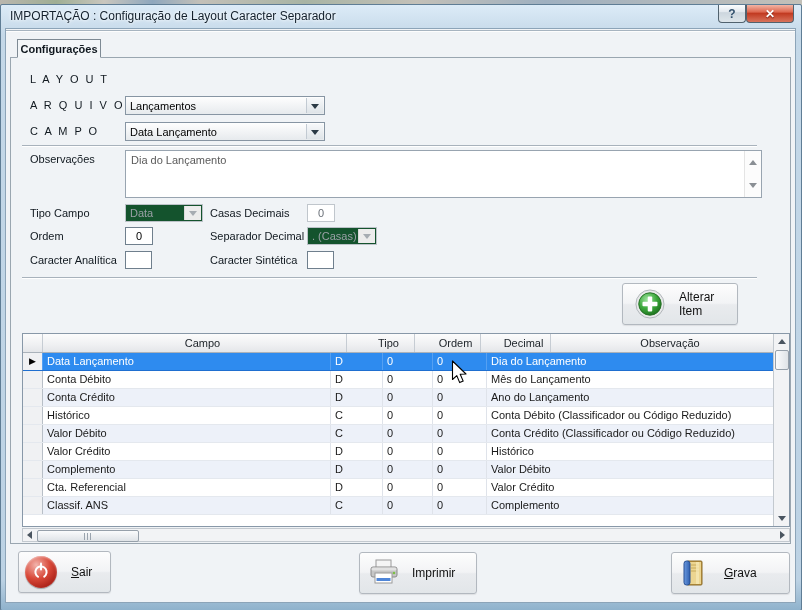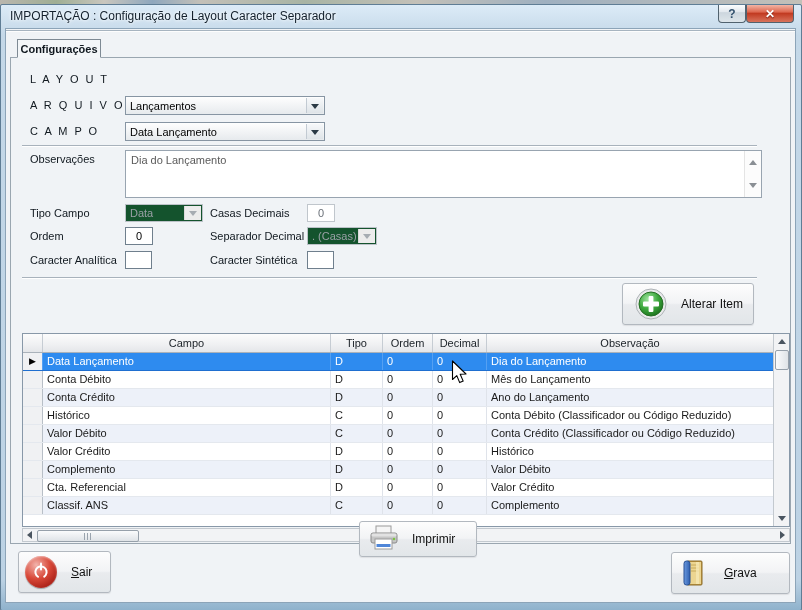--- a/index.html
+++ b/index.html
@@ -57,21 +57,21 @@
   
   .btn{position:absolute;border:1px solid #b2b8bf;border-radius:3px;box-sizing:border-box;
     background:linear-gradient(#fdfdfd,#f2f3f5 48%,#e9ebee 52%,#e2e6e9);
     display:flex;align-items:center;font-size:12px;color:#111;box-shadow:0 1px 1px rgba(0,0,0,.08);cursor:default;}
   .btn u{text-decoration:underline;}
   
   .grid{position:absolute;left:22px;top:333px;width:768px;height:194px;border:1px solid #8898a8;
     box-sizing:border-box;background:#fff;}
   .grid-content{position:absolute;left:0;top:0;right:16px;bottom:0;overflow:hidden;background:#fff;}
   .grid-header{display:flex;height:19px;box-sizing:border-box;
-    background:linear-gradient(#fcfcfc,#eff0f2 60%,#e4e6e9);border-bottom:1px solid #aab2ba;}
+    background:linear-gradient(#fcfcfc,#eff0f2 60%,#e4e6e9);border-bottom:1px solid #aab2ba;gap:16px;}
   .hcell{box-sizing:border-box;border-right:1px solid #c6ccd3;font-size:11px;color:#20262c;
     display:flex;align-items:center;justify-content:center;overflow:hidden;white-space:nowrap;}
   .grid-row{display:flex;height:18px;box-sizing:border-box;line-height:17px;font-size:11px;
     color:#1a1a1a;background:#fff;border-bottom:1px solid #e4e8ee;}
   .grid-row.alt{background:#edf1f9;}
   .grid-row.selected{background:#2e8bef;color:#fff;border-bottom-color:#1f6fd0;}
   .cell{box-sizing:border-box;border-right:1px solid #dfe3ea;padding-left:4px;
     white-space:nowrap;overflow:hidden;}
   .grid-row.selected .cell{border-right-color:#55a0f2;}
   .cell.marker{width:20px;padding:0;background:#f0f1f3;border-right:1px solid #b8bfc7;
@@ -167,21 +167,21 @@
     <span class="arrow"></span>
   </div>
 
   <span class="lbl" style="left:30px;top:254px;">Caracter Analítica</span>
   <input class="tbox" style="left: 125px; top: 251px; width: 27px;" value="">
   <span class="lbl" style="left:210px;top:254px;">Caracter Sintética</span>
   <input class="tbox" style="left: 307px; top: 251px; width: 27px;" value="">
 
   <div class="sep" style="top:277px;"></div>
 
-  <div class="btn" style="left:622px;top:283px;width:132px;height:42px;">
+  <div class="btn" style="left:622px;top:283px;width:116px;height:42px;">
     <svg width="32" height="32" style="margin-left:12px;" viewBox="0 0 32 32">
       <defs>
         <radialGradient id="gGreen" cx="38%" cy="30%" r="75%">
           <stop offset="0%" stop-color="#9fe49f"></stop>
             <stop offset="55%" stop-color="#3da83d"></stop>
             <stop offset="100%" stop-color="#1c701c"></stop>
         </radialGradient>
       </defs>
       <circle cx="16" cy="16" r="15" fill="#e9eaeb" stroke="#adb2b6"></circle>
       <circle cx="16" cy="16" r="12" fill="url(#gGreen)" stroke="#256e25"></circle>
@@ -292,21 +292,21 @@
   <div class="btn" style="left:18px;top:551px;width:93px;height:42px;">
     <span class="ico-power" style="margin-left:6px;">
       <svg width="20" height="20" viewBox="-10 -10 20 20">
         <circle r="5.6" fill="none" stroke="#fff" stroke-width="2" stroke-dasharray="28 8" transform="rotate(122)" stroke-linecap="round"></circle>
         <line x1="0" y1="-8.6" x2="0" y2="-2.4" stroke="#fff" stroke-width="2" stroke-linecap="round"></line>
       </svg>
     </span>
     <span style="margin-left:14px;"><u>S</u>air</span>
   </div>
 
-  <div class="btn" style="left:359px;top:521px;width:118px;height:36px;">
+  <div class="btn" style="left:359px;top:552px;width:118px;height:42px;">
     <svg width="32" height="28" viewBox="0 0 32 28" style="margin-left:8px;">
       <rect x="8" y="1" width="15" height="9" fill="#f5f5f5" stroke="#9a9a9a"></rect>
       <rect x="3" y="8" width="26" height="10" rx="2" fill="#c6c6c6" stroke="#8a8a8a"></rect>
       <rect x="3.5" y="8.5" width="25" height="3" rx="1.5" fill="#e2e2e2"></rect>
       <circle cx="26" cy="14" r="1.3" fill="#7bc043"></circle>
       <rect x="7" y="14" width="17" height="10" fill="#fff" stroke="#9a9a9a"></rect>
       <rect x="8.5" y="19" width="14" height="3" fill="#4f86d8"></rect>
     </svg>
     <span style="margin-left:12px;">Imprimir</span>
   </div>

